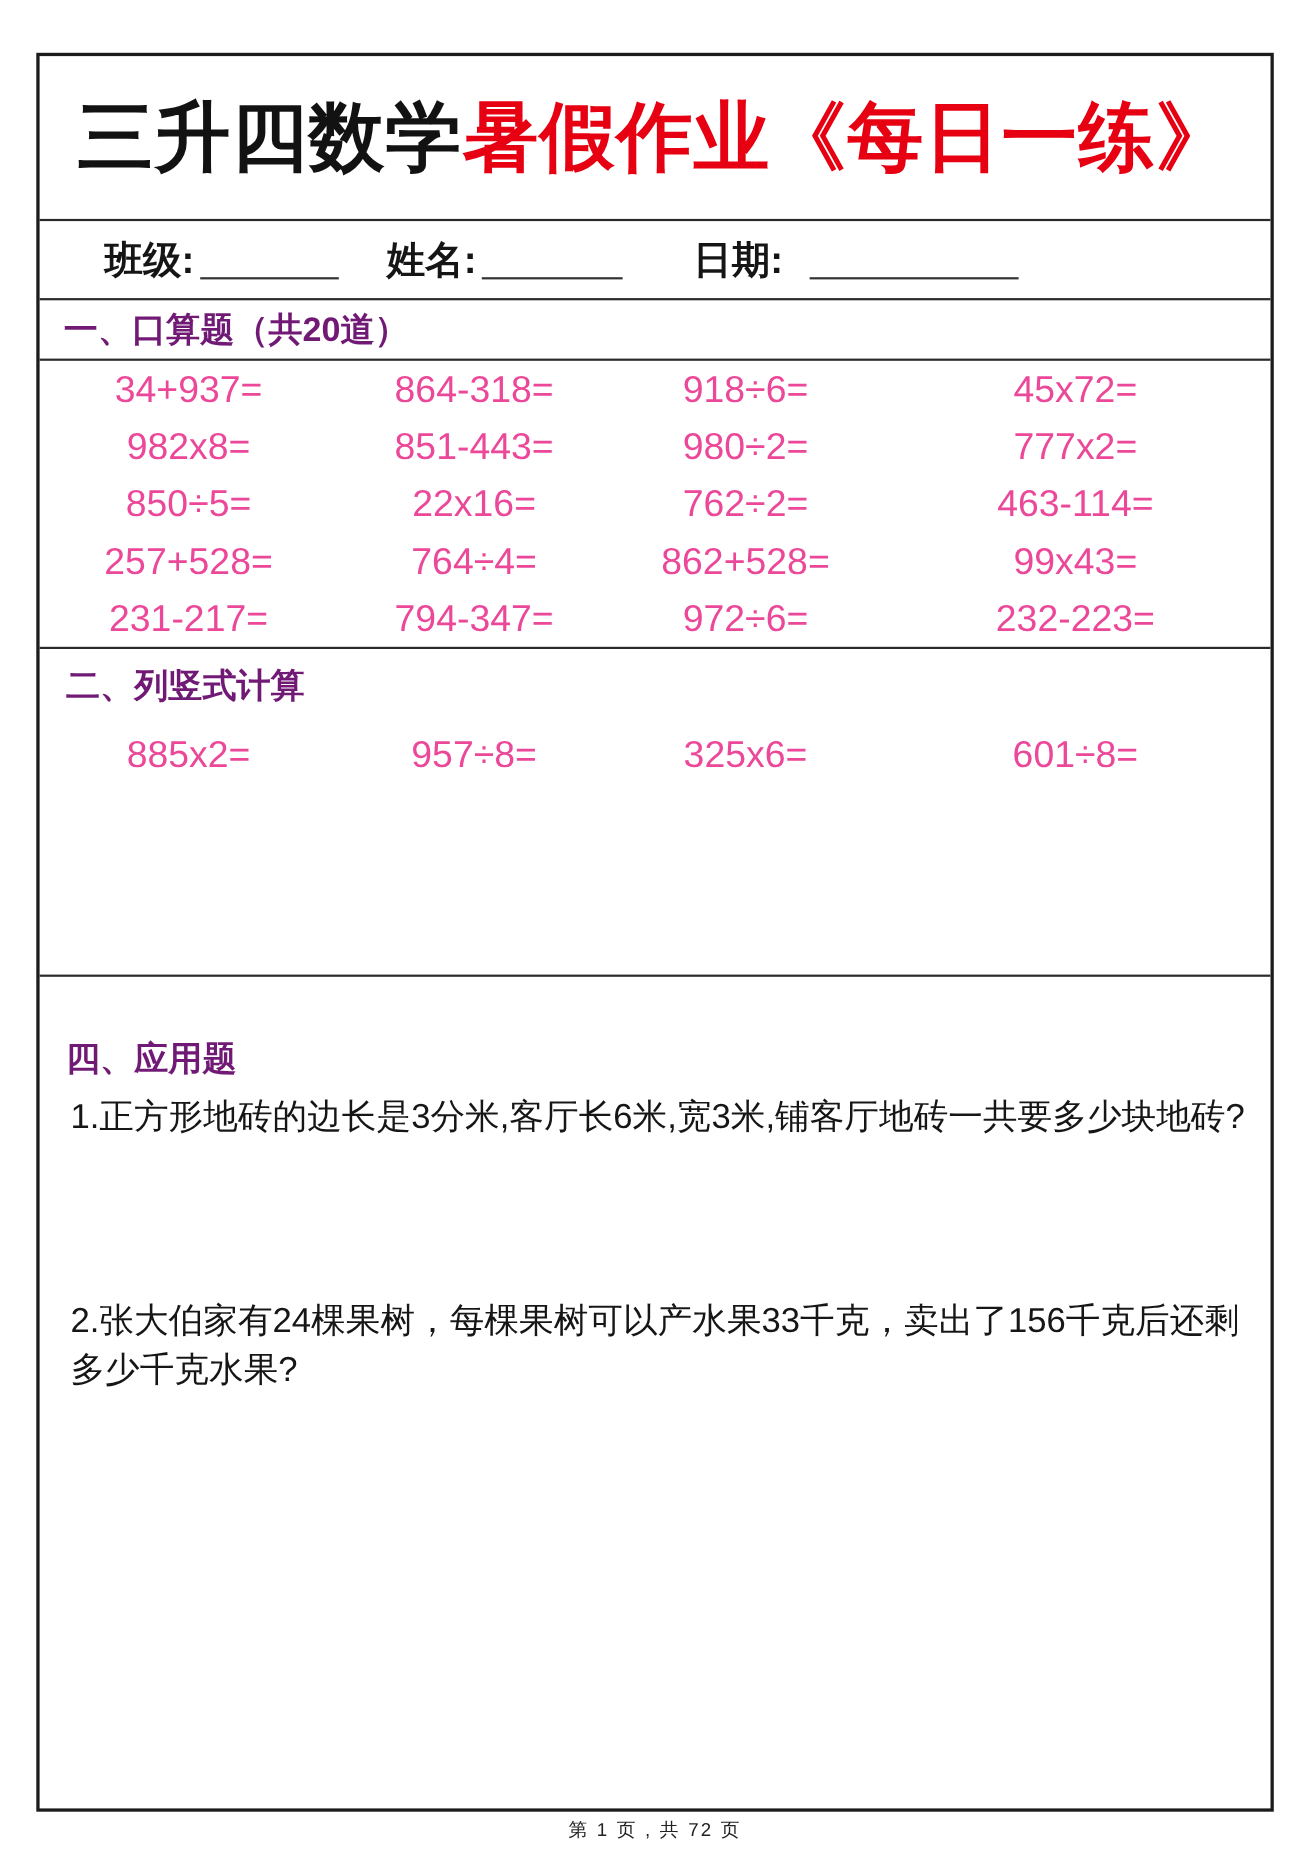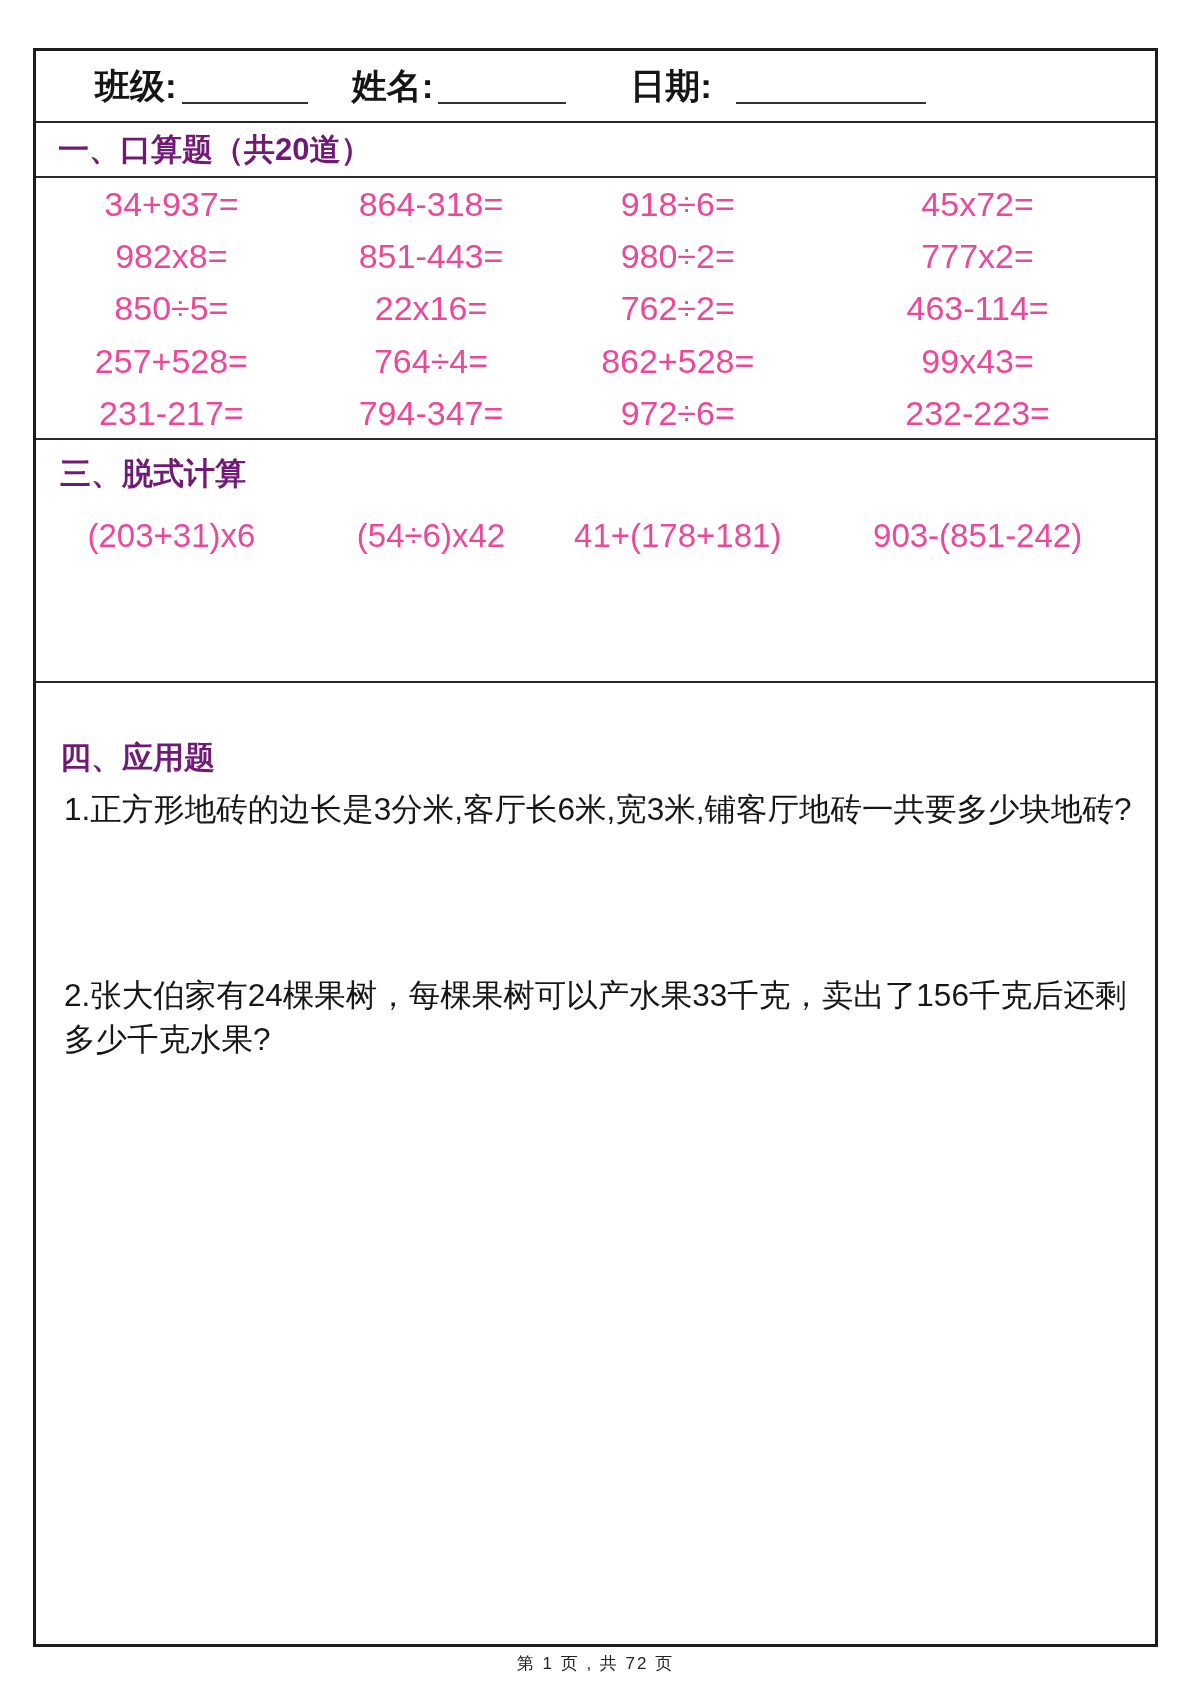--- a/index.html
+++ b/index.html
@@ -67,20 +67,24 @@
   .footer{
     position:absolute;left:0;right:0;top:1652px;text-align:center;
     font-size:17px;color:#222;letter-spacing:2px;
   }
 </style>
 </head>
 <body>
 
 <div class="sheet">
 
+  <div class="row title-row">
+    <span class="title-black">三升四数学</span>
+      <span class="title-red">暑假作业《每日一练》</span>
+  </div>
 
   <div class="row info-row">
     <span>班级:</span>
       <span class="blank blank-class"></span>
     <span class="info-gap1"></span>
     <span>姓名:</span>
       <span class="blank blank-name"></span>
     <span class="info-gap2"></span>
     <span>日期:</span>
       <span class="blank blank-date"></span>
@@ -106,30 +110,30 @@
     <span class="prob">257+528=</span>
     <span class="prob">764÷4=</span>
     <span class="prob">862+528=</span>
     <span class="prob">99x43=</span>
     <span class="prob">231-217=</span>
     <span class="prob">794-347=</span>
     <span class="prob">972÷6=</span>
     <span class="prob">232-223=</span>
   </div>
 
-
-  <div class="row sec3">
-    <div class="sec-head">三、脱式计算</div>
+  <div class="row sec2">
+    <div class="sec-head">二、列竖式计算</div>
     <div class="prob-cols prob-line">
-      <span class="prob">(203+31)x6</span>
-      <span class="prob">(54÷6)x42</span>
-      <span class="prob">41+(178+181)</span>
-      <span class="prob">903-(851-242)</span>
+      <span class="prob">885x2=</span>
+      <span class="prob">957÷8=</span>
+      <span class="prob">325x6=</span>
+      <span class="prob">601÷8=</span>
     </div>
   </div>
+
 
   <div class="row sec4">
     <div class="sec-head">四、应用题</div>
     <p class="word word-1">1.正方形地砖的边长是3分米,客厅长6米,宽3米,铺客厅地砖一共要多少块地砖?</p>
     <p class="word word-2">2.张大伯家有24棵果树，每棵果树可以产水果33千克，卖出了156千克后还剩多少千克水果?</p>
   </div>
 
 </div>
 
 <div class="footer">第 1 页 , 共 72 页</div>

